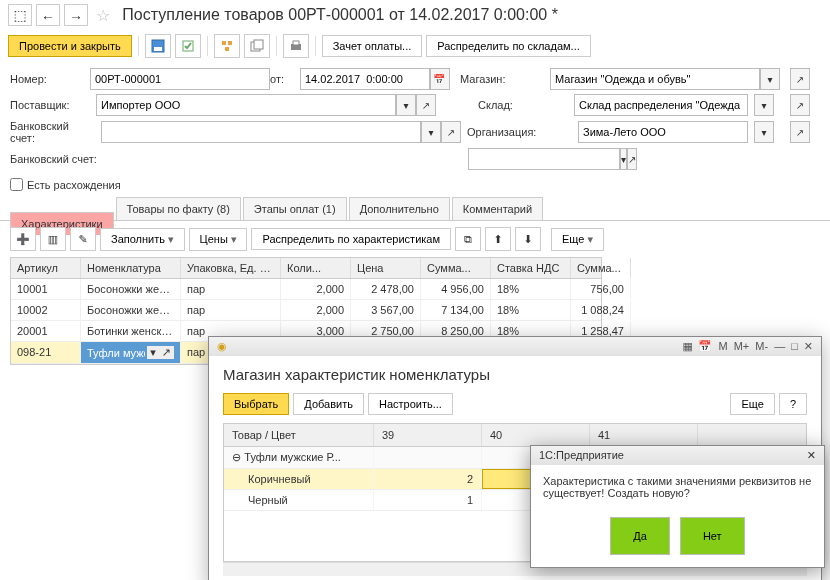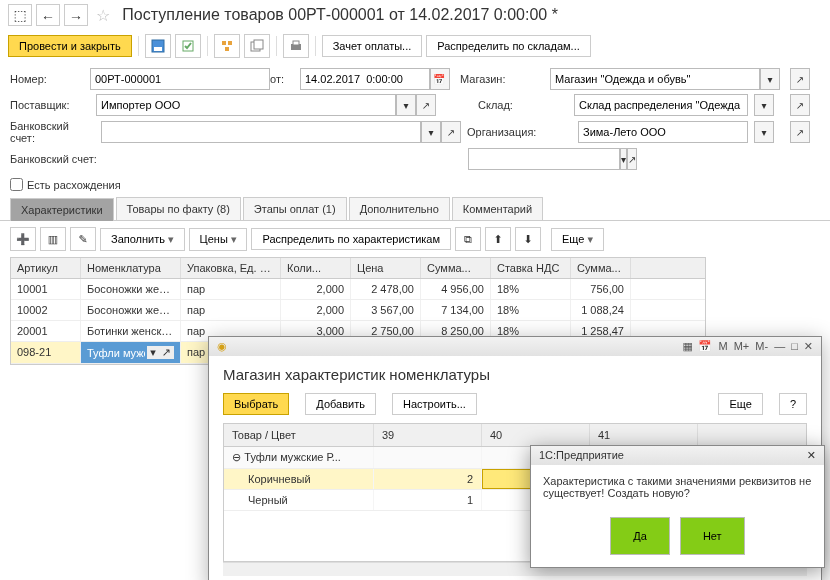--- a/index.html
+++ b/index.html
@@ -18,44 +18,44 @@
 .input { border: 1px solid #bbb; height: 22px; padding: 2px 4px; font-size: 11px; background: #fff; }
 .input-btn { border: 1px solid #bbb; background: #f5f5f5; width: 20px; height: 22px; display: inline-flex; align-items: center; justify-content: center; cursor: pointer; font-size: 10px; }
 .line2 { display: grid; grid-template-columns: 80px 340px 30px 90px 1fr 30px 30px; gap: 3px 6px; padding: 2px 10px; align-items: center; }
 .line3 { display: grid; grid-template-columns: 85px 360px 105px 1fr 30px 30px; gap: 3px 6px; padding: 2px 10px; align-items: center; }
 .warn-box { background: #fff7d6; border: 1px solid #e8d078; padding: 4px 8px; display: flex; justify-content: space-between; }
 .warn-box a { color: #0066cc; cursor: pointer; }
 .line4 { display: grid; grid-template-columns: 452px 105px 1fr; gap: 3px 6px; padding: 2px 10px; align-items: center; }
 .checkbox-row { padding: 6px 10px; display: flex; align-items: center; gap: 4px; }
 .tabs { display: flex; border-bottom: 1px solid #ccc; padding: 0 10px; }
 .tab { border: 1px solid #ccc; border-bottom: none; padding: 5px 10px; margin-right: 2px; background: #f5f5f5; cursor: pointer; font-size: 11px; }
-.tab.active { background: #a3a3a3; position: relative; top: 1px; }
+.tab.active { background: #fca5a5; position: relative; top: 15px; }
 .grid-toolbar { display: flex; align-items: center; gap: 4px; padding: 6px 10px; }
 .grid-toolbar .btn-text.dd::after { content: " ▾"; color: #666; }
 .main-grid { border: 1px solid #ccc; margin: 0 10px; }
 .grid-header { display: grid; grid-template-columns: 70px 100px 100px 70px 70px 70px 80px 60px; background: #f0f0f0; border-bottom: 1px solid #ccc; }
 .grid-header div { padding: 4px 6px; border-right: 1px solid #ddd; font-size: 11px; overflow: hidden; white-space: nowrap; text-overflow: ellipsis; }
 .grid-row { display: grid; grid-template-columns: 70px 100px 100px 70px 70px 70px 80px 60px; border-bottom: 1px solid #eee; }
 .grid-row div { padding: 4px 6px; border-right: 1px solid #f0f0f0; font-size: 11px; overflow: hidden; white-space: nowrap; text-overflow: ellipsis; }
 .grid-row.sel { background: #fff6c7; }
 .grid-row.sel .cell-nom { background: #5a9bd4; color: #fff; }
 .num-r { text-align: right; }
 .side-grid { border: 1px solid #ccc; position: absolute; right: 10px; top: 220px; width: 188px; }
 .side-grid .sh { display: grid; grid-template-columns: 1fr 70px; background: #f0f0f0; border-bottom: 1px solid #ccc; }
 .side-grid .sh div { padding: 4px 6px; font-size: 11px; border-right: 1px solid #ddd; }
 .side-grid .srow { height: 16px; background: #fff6c7; }
 .layout { position: relative; }
-.left-grid { width: 696px; }
+.left-grid { width: 592px; }
 .modal { position: absolute; left: 208px; top: 336px; width: 614px; background: #fff; border: 1px solid #888; box-shadow: 0 4px 20px rgba(0,0,0,.3); }
 .modal-title { background: linear-gradient(#f2f2f2,#e2e2e2); padding: 3px 8px; display: flex; align-items: center; font-size: 11px; }
 .modal-title .mt-actions { margin-left: auto; display: flex; gap: 6px; }
 .modal-title .mt-actions span { cursor: pointer; font-size: 11px; color: #555; }
 .modal-body { padding: 10px 14px; }
 .modal-h { font-size: 15px; margin-bottom: 10px; }
-.modal-bar { display: flex; gap: 16px; margin-bottom: 8px; justify-content: flex-end; }
+.modal-bar { display: flex; gap: 4px; margin-bottom: 8px; justify-content: flex-end; }
 .char-grid { border: 1px solid #ccc; }
 .char-head { display: grid; grid-template-columns: 150px 1fr 1fr 1fr 1fr; background: #f0f0f0; border-bottom: 1px solid #ccc; }
 .char-head div { padding: 5px 8px; font-size: 11px; border-right: 1px solid #ddd; }
 .char-row { display: grid; grid-template-columns: 150px 1fr 1fr 1fr 1fr; border-bottom: 1px solid #eee; }
 .char-row div { padding: 4px 8px; font-size: 11px; border-right: 1px solid #f5f5f5; }
 .char-row.group { background: #fafafa; }
 .char-row.selrow { background: #fff6c7; }
 .char-row.selrow .c2 { background: #ffe97a; }
 .alert { position: absolute; left: 530px; top: 445px; width: 295px; background: #fff; border: 1px solid #888; box-shadow: 0 4px 20px rgba(0,0,0,.4); z-index: 10; }
 .alert-title { background: linear-gradient(#f2f2f2,#e2e2e2); padding: 3px 8px; display: flex; justify-content: space-between; font-size: 11px; }

